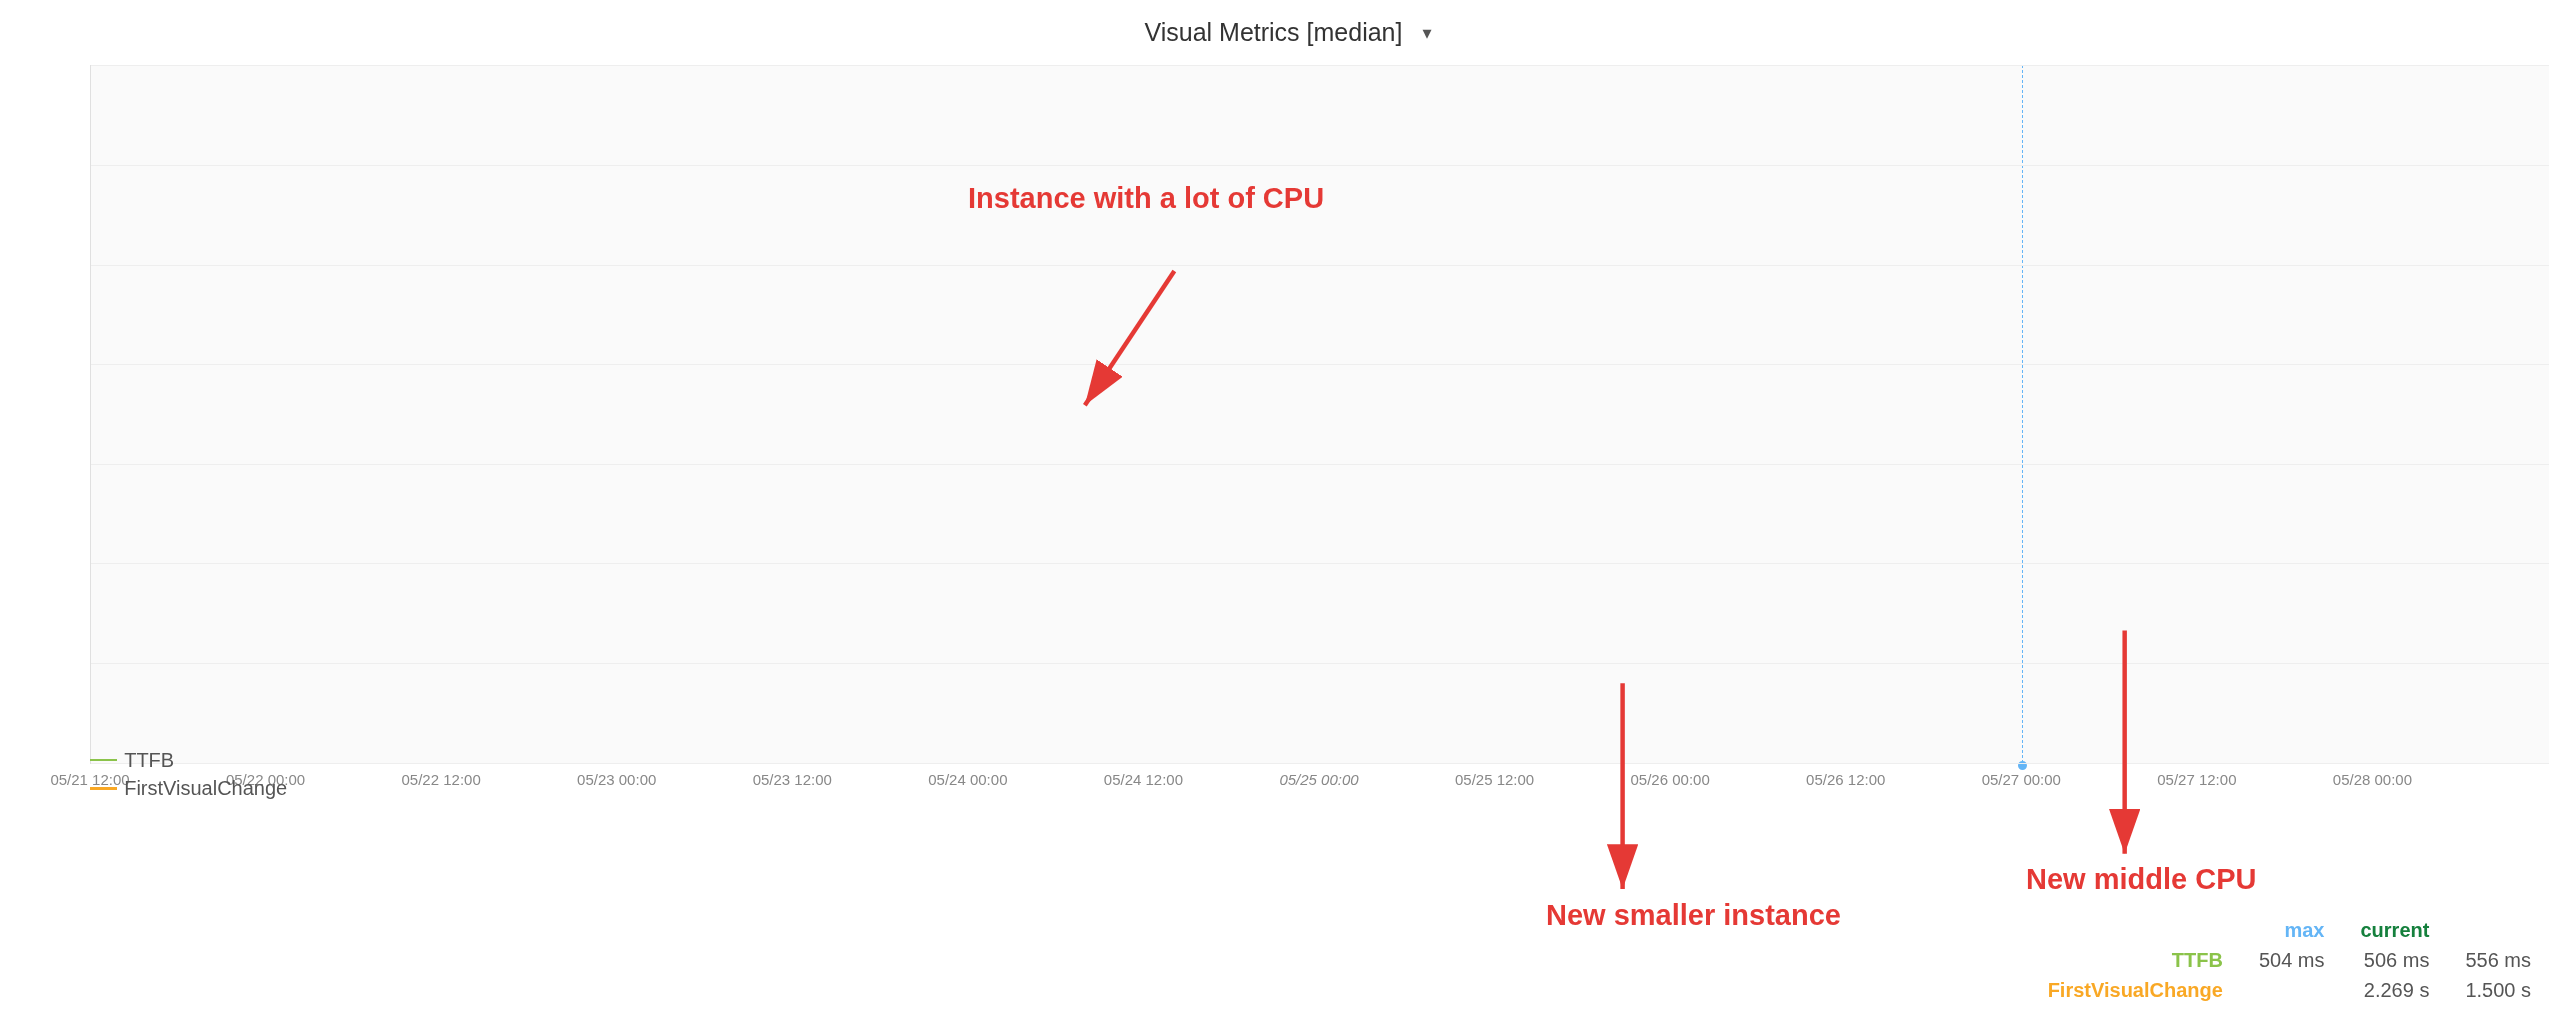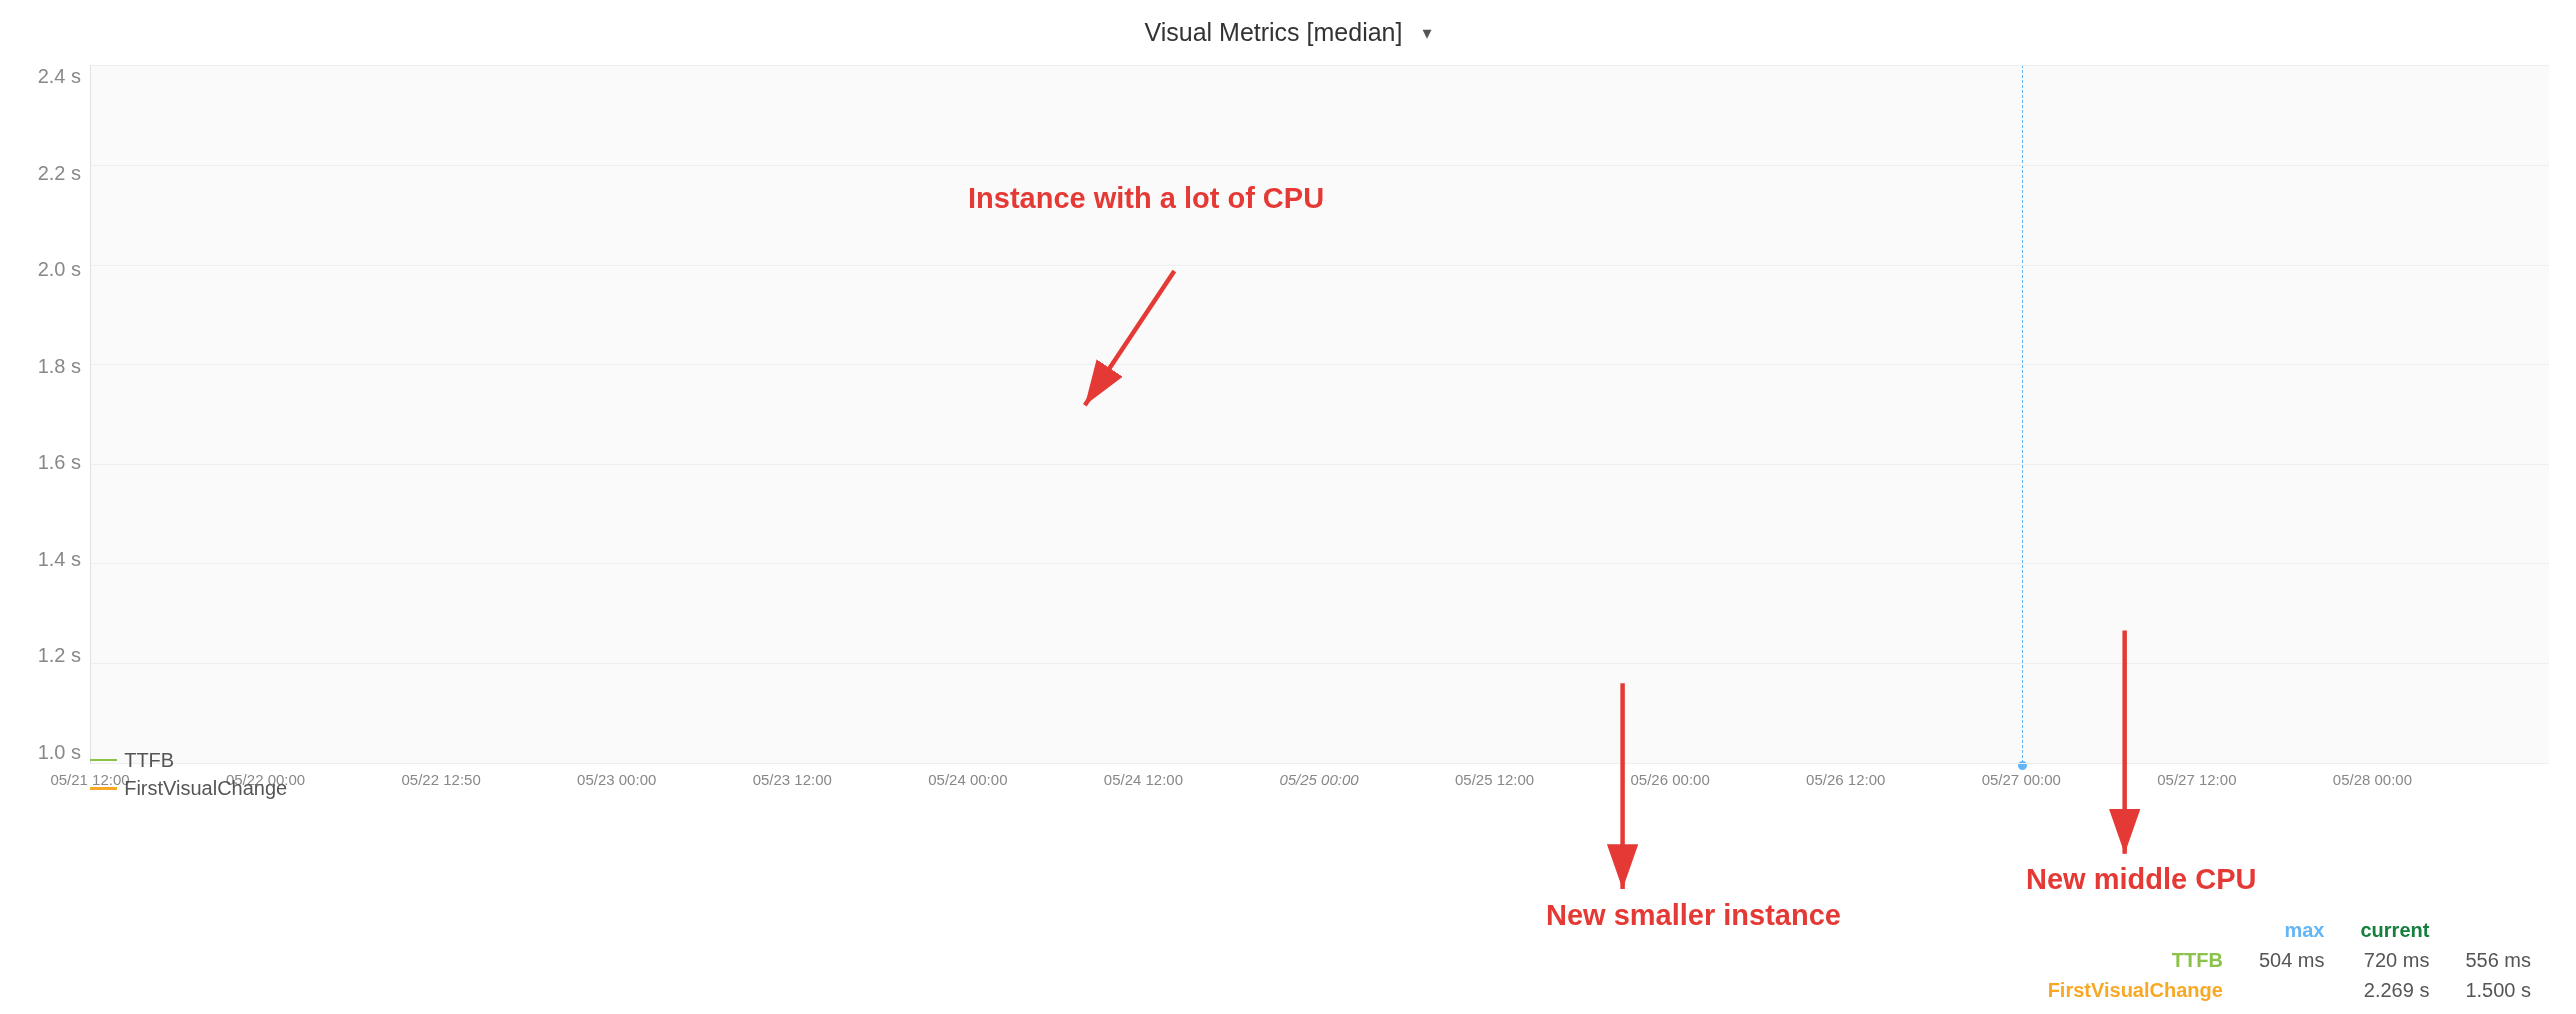--- a/index.html
+++ b/index.html
@@ -155,31 +155,20 @@
 <body>
 
 <div class="chart-container">
   <div class="chart-title">
     <span>Visual Metrics [median]</span>
     <span class="chart-title-chevron">▾</span>
   </div>
 
   <div class="chart-area">
 
-    <div class="y-axis">
-
-    <div class="y-label">2.4 s</div>
-        <div class="y-label">2.2 s</div>
-        <div class="y-label">2.0 s</div>
-        <div class="y-label">1.8 s</div>
-        <div class="y-label">1.6 s</div>
-        <div class="y-label">1.4 s</div>
-        <div class="y-label">1.2 s</div>
-        <div class="y-label">1.0 s</div>
-      </div>
 
     <div class="chart-inner" id="chart-inner">
 
       <div class="vertical-line" id="vertical-line" style="left: 78.54%;">
         <div class="vertical-line-dot"></div>
       </div>
 
       <svg id="chart-svg" style="position:absolute;top:0;left:0;width:100%;height:100%;overflow:visible;" viewBox="0 0 2743 779" width="2459" height="698">
           <polyline points="0%,99.28571428571429% 1%,99.28571428571429% 2%,99.28571428571429% 3%,99.28571428571429% 4%,99.28571428571429% 5%,99.28571428571429% 6%,99.28571428571429% 7%,99.28571428571429% 8%,99.28571428571429% 9%,99.28571428571429% 10%,99.28571428571429% 11%,99.28571428571429% 12%,99.28571428571429% 13%,99.28571428571429% 14%,99.28571428571429% 14.5%,99.28571428571429% 15%,99.28571428571429% 16%,99.28571428571429% 17%,99.28571428571429% 18%,99.28571428571429% 19%,99.28571428571429% 20%,99.28571428571429% 21%,99.28571428571429% 21.5%,99.28571428571429% 22%,99.28571428571429% 23%,99.28571428571429% 24%,99.28571428571429% 25%,99.28571428571429% 25.5%,99.28571428571429% 26%,99.28571428571429% 27%,99.28571428571429% 28%,99.28571428571429% 29%,99.28571428571429% 29.5%,99.28571428571429% 30%,99.28571428571429% 31%,99.28571428571429% 32%,99.28571428571429% 33%,99.28571428571429% 34%,99.28571428571429% 35%,99.28571428571429% 36%,99.28571428571429% 36.5%,99.28571428571429% 36.8%,99.28571428571429% 37%,99.28571428571429% 38%,99.28571428571429% 39%,99.28571428571429% 40%,99.28571428571429% 41%,99.28571428571429% 42%,99.28571428571429% 42.5%,99.28571428571429% 43%,99.28571428571429% 43.5%,99.28571428571429% 44%,99.28571428571429% 44.5%,99.28571428571429% 45%,99.28571428571429% 46%,99.28571428571429% 47%,99.28571428571429% 47.5%,99.28571428571429% 48%,99.28571428571429% 49%,99.28571428571429% 50%,99.28571428571429% 51%,99.28571428571429% 51.5%,99.28571428571429% 52%,99.28571428571429% 52.5%,99.28571428571429% 53%,99.28571428571429% 53.5%,99.28571428571429% 54%,99.28571428571429% 55%,99.28571428571429% 55.5%,99.28571428571429% 56%,99.28571428571429% 56.5%,99.28571428571429% 57%,99.28571428571429% 58%,99.28571428571429% 59%,99.28571428571429% 60%,99.28571428571429% 60.5%,99.28571428571429% 61%,99.28571428571429% 62%,99.28571428571429% 63%,99.28571428571429% 63.5%,99.28571428571429% 64%,99.28571428571429% 65%,99.28571428571429% 66%,99.28571428571429% 67%,99.28571428571429% 68%,99.28571428571429% 69%,99.28571428571429% 70%,99.28571428571429% 71%,99.28571428571429% 71.5%,99.28571428571429% 72%,99.28571428571429% 73%,99.28571428571429% 74%,99.28571428571429% 75%,99.28571428571429% 76%,99.28571428571429% 77%,99.28571428571429% 78%,99.28571428571429% 78.3%,99.28571428571429% 78.6%,85.71428571428572% 79%,67.85714285714286% 80%,65.71428571428572% 81%,65.71428571428572% 82%,69.99999999999999% 83%,99.28571428571429% 84%,99.28571428571429% 85%,99.28571428571429% 86%,99.28571428571429% 87%,99.28571428571429% 88%,99.28571428571429% 89%,99.28571428571429% 90%,99.28571428571429% 91%,99.28571428571429% 92%,99.28571428571429% 93%,99.28571428571429% 94%,99.28571428571429% 95%,99.28571428571429% 96%,99.28571428571429% 97%,99.28571428571429% 98%,99.28571428571429% 99%,99.28571428571429% 100%,99.28571428571429%" fill="none" stroke="#8bc34a" stroke-width="2" stroke-linejoin="round" stroke-linecap="round"></polyline>
           <polyline points="0%,78.57142857142857% 1%,78.57142857142857% 2%,80% 3%,82.14285714285714% 4%,78.57142857142857% 5%,78.57142857142857% 6%,79.28571428571428% 7%,78.57142857142857% 8%,64.28571428571428% 9%,78.57142857142857% 10%,79.28571428571428% 11%,78.57142857142857% 12%,78.57142857142857% 13%,79.28571428571428% 14%,80% 14.5%,78.57142857142857% 15%,79.28571428571428% 16%,64.28571428571428% 17%,80% 18%,80.71428571428572% 19%,78.57142857142857% 20%,78.57142857142857% 21%,79.28571428571428% 21.5%,80% 22%,78.57142857142857% 23%,78.57142857142857% 24%,78.57142857142857% 25%,79.28571428571428% 25.5%,80% 26%,78.57142857142857% 27%,78.57142857142857% 28%,79.28571428571428% 29%,60.71428571428571% 29.5%,78.57142857142857% 30%,80.71428571428572% 31%,80% 32%,80.71428571428572% 33%,78.57142857142857% 34%,80.71428571428572% 35%,80% 36%,60.71428571428571% 36.5%,80.71428571428572% 36.8%,80.71428571428572% 37%,80% 38%,80% 39%,80% 40%,80% 41%,80% 42%,78.57142857142857% 42.5%,77.14285714285714% 43%,78.57142857142857% 43.5%,77.14285714285714% 44%,78.57142857142857% 44.5%,78.57142857142857% 45%,79.28571428571428% 46%,78.57142857142857% 47%,78.57142857142857% 47.5%,80% 48%,78.57142857142857% 49%,79.28571428571428% 50%,78.57142857142857% 51%,78.57142857142857% 51.5%,79.28571428571428% 52%,78.57142857142857% 52.5%,74.99999999999999% 53%,78.57142857142857% 53.5%,79.28571428571428% 54%,78.57142857142857% 55%,78.57142857142857% 55.5%,80% 56%,79.28571428571428% 56.5%,78.57142857142857% 57%,78.57142857142857% 58%,78.57142857142857% 59%,77.85714285714285% 60%,64.28571428571428% 60.5%,78.57142857142857% 61%,78.57142857142857% 62%,78.57142857142857% 63%,79.28571428571428% 63.5%,80% 64%,78.57142857142857% 65%,79.28571428571428% 66%,79.28571428571428% 67%,78.57142857142857% 68%,78.57142857142857% 69%,78.57142857142857% 70%,78.57142857142857% 71%,85.71428571428572% 71.5%,78.57142857142857% 72%,82.14285714285714% 73%,80% 74%,78.57142857142857% 75%,78.57142857142857% 76%,78.57142857142857% 77%,78.57142857142857% 78%,78.57142857142857% 78.3%,78.57142857142857% 78.6%,28.571428571428566% 79%,10.714285714285708% 80%,8.57142857142858% 81%,8.57142857142858% 82%,12.857142857142836% 83%,71.42857142857143% 84%,70% 85%,67.85714285714286% 86%,70% 87%,69.28571428571428% 88%,60.71428571428571% 89%,64.28571428571428% 90%,70% 91%,64.28571428571428% 92%,60.71428571428571% 93%,65.71428571428571% 94%,67.85714285714286% 95%,64.28571428571428% 96%,64.28571428571428% 97%,65.71428571428571% 98%,67.85714285714286% 99%,65.71428571428571% 100%,64.28571428571428%" fill="none" stroke="#f9a825" stroke-width="3" stroke-linejoin="round" stroke-linecap="round"></polyline>
@@ -191,21 +180,21 @@
         <div class="grid-line" style="top: 57.1%;"></div>
         <div class="grid-line" style="top: 71.4%;"></div>
         <div class="grid-line" style="top: 85.7%;"></div>
         <div class="grid-line" style="top: 100%;"></div>
       </div>
 
     <div class="x-axis" id="x-axis">
 
     <span class="x-label" style="left: 0%;">05/21 12:00</span>
         <span class="x-label" style="left: 7.14%;">05/22 00:00</span>
-        <span class="x-label" style="left: 14.28%;">05/22 12:50</span>
+        <span class="x-label" style="left: 14.28%;">05/22 12:00</span>
         <span class="x-label" style="left: 21.42%;">05/23 00:00</span>
         <span class="x-label" style="left: 28.56%;">05/23 12:00</span>
         <span class="x-label" style="left: 35.7%;">05/24 00:00</span>
         <span class="x-label" style="left: 42.84%;">05/24 12:00</span>
         <span class="x-label" style="left: 49.98%; font-style: italic;">05/25 00:00</span>
         <span class="x-label" style="left: 57.12%;">05/25 12:00</span>
         <span class="x-label" style="left: 64.26%;">05/26 00:00</span>
         <span class="x-label" style="left: 71.4%;">05/26 12:00</span>
         <span class="x-label" style="left: 78.54%;">05/27 00:00</span>
         <span class="x-label" style="left: 85.68%;">05/27 12:00</span>
@@ -263,21 +252,21 @@
         <tr>
           <th></th>
           <th class="th-max">max</th>
           <th class="th-current">current</th>
         </tr>
       </thead>
       <tbody>
         <tr>
           <td style="color:#8bc34a;font-weight:600;">TTFB</td>
           <td>504 ms</td>
-          <td>720 ms</td>
+          <td>506 ms</td>
           <td>556 ms</td>
         </tr>
         <tr>
           <td style="color:#f9a825;font-weight:600;">FirstVisualChange</td>
           <td></td>
           <td>2.269 s</td>
           <td>1.500 s</td>
         </tr>
       </tbody>
     </table>

